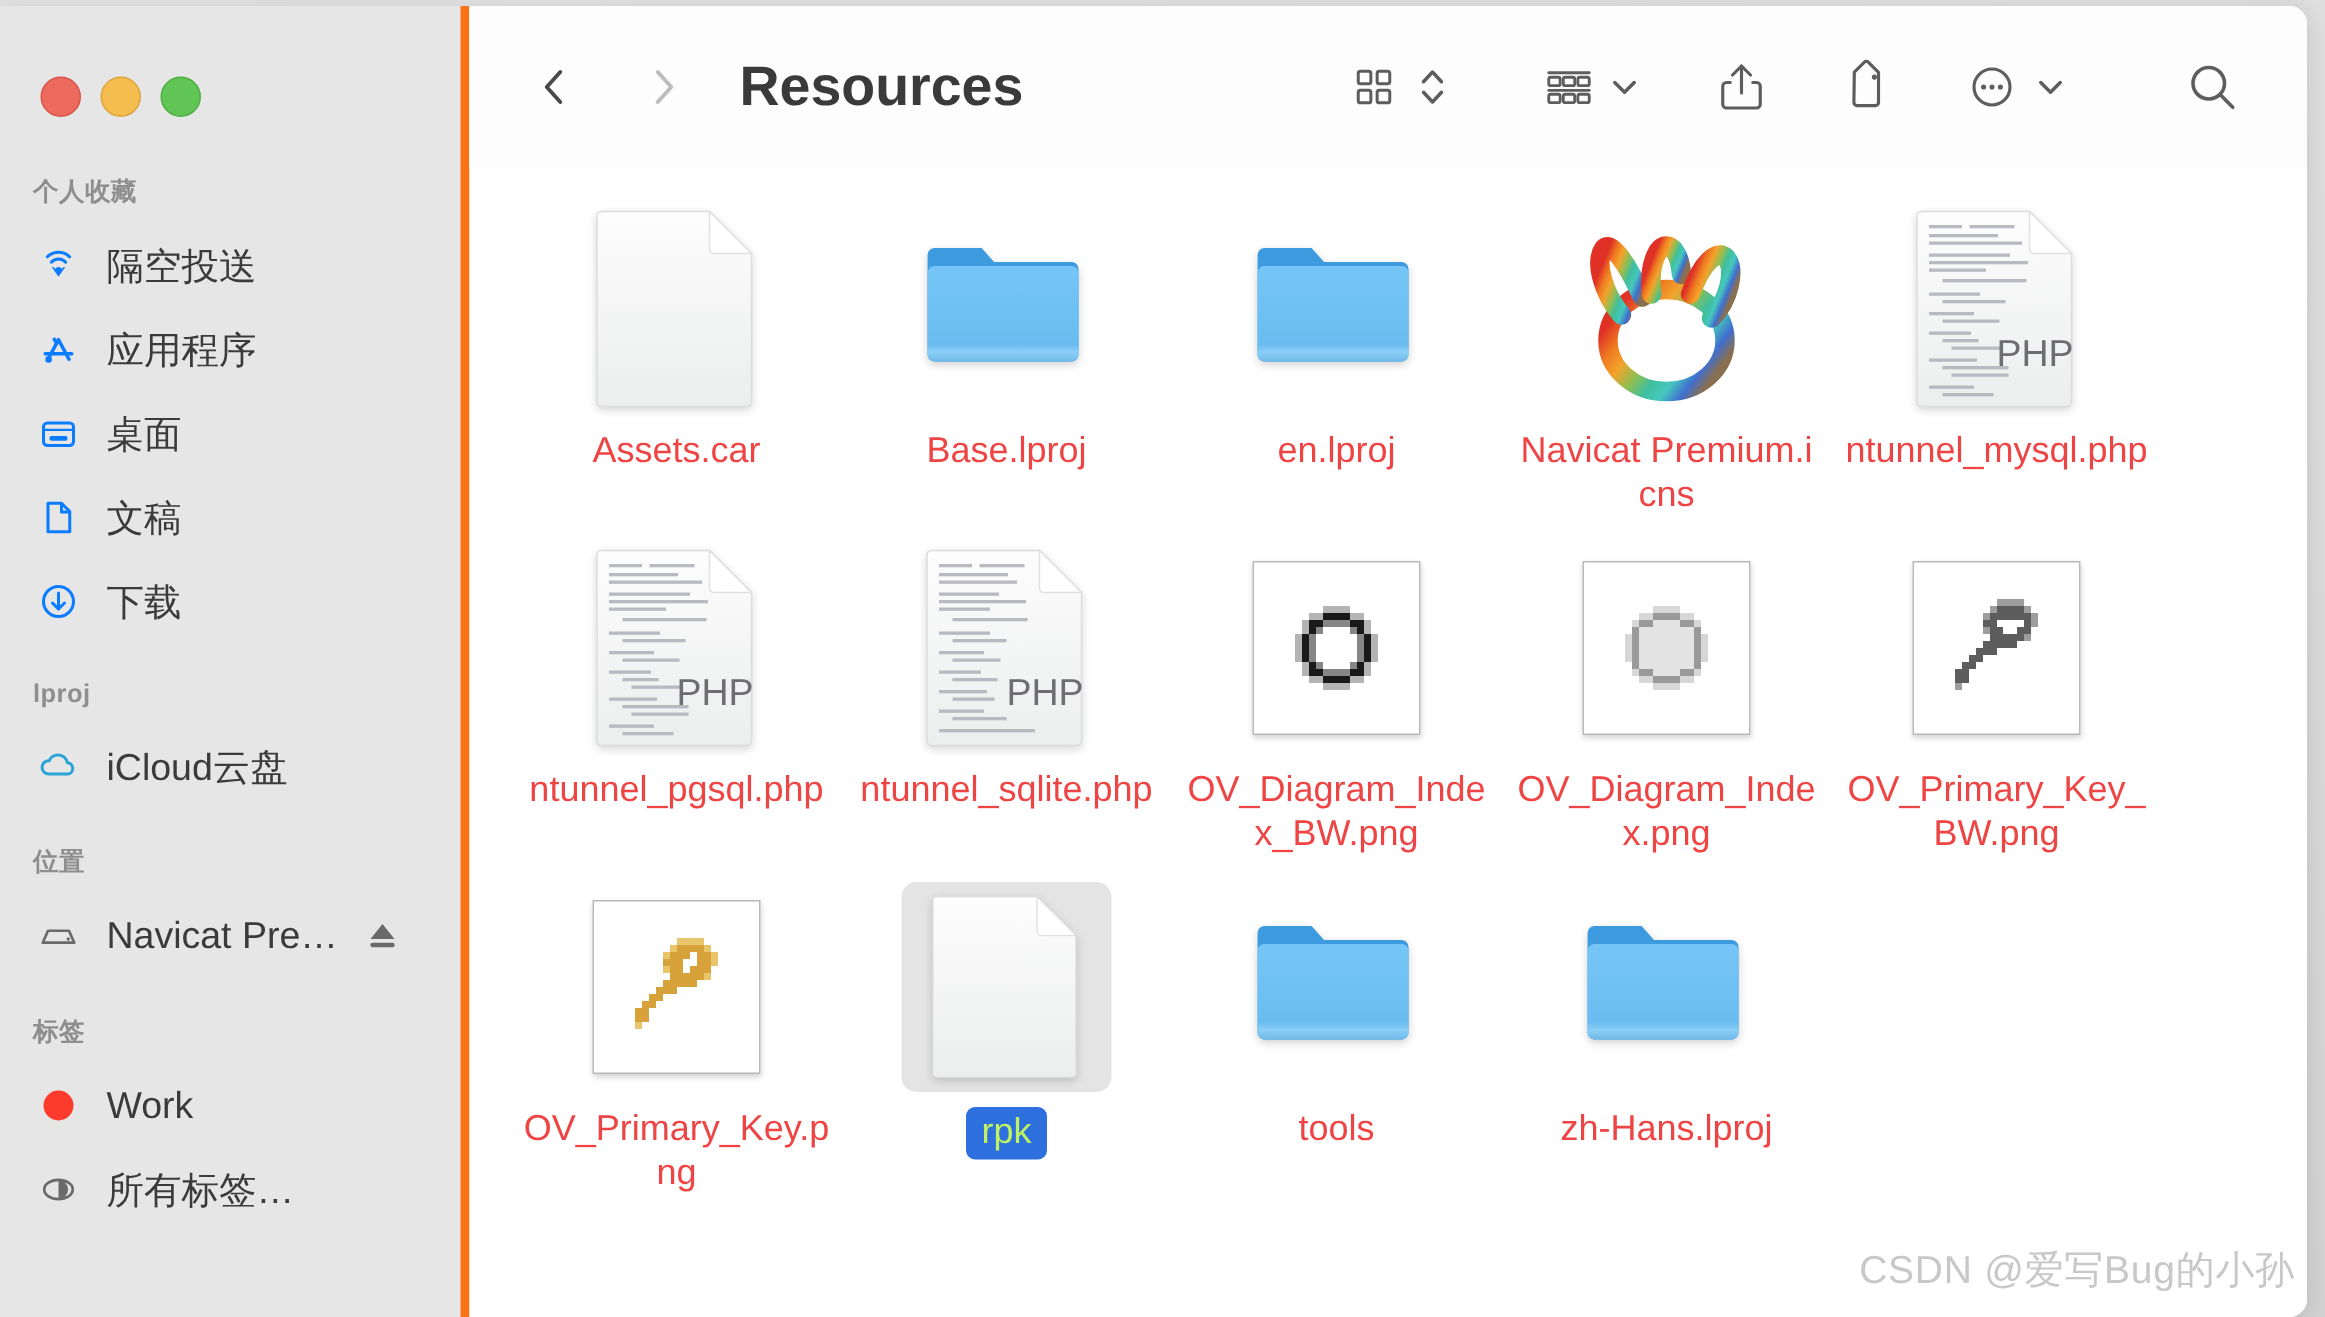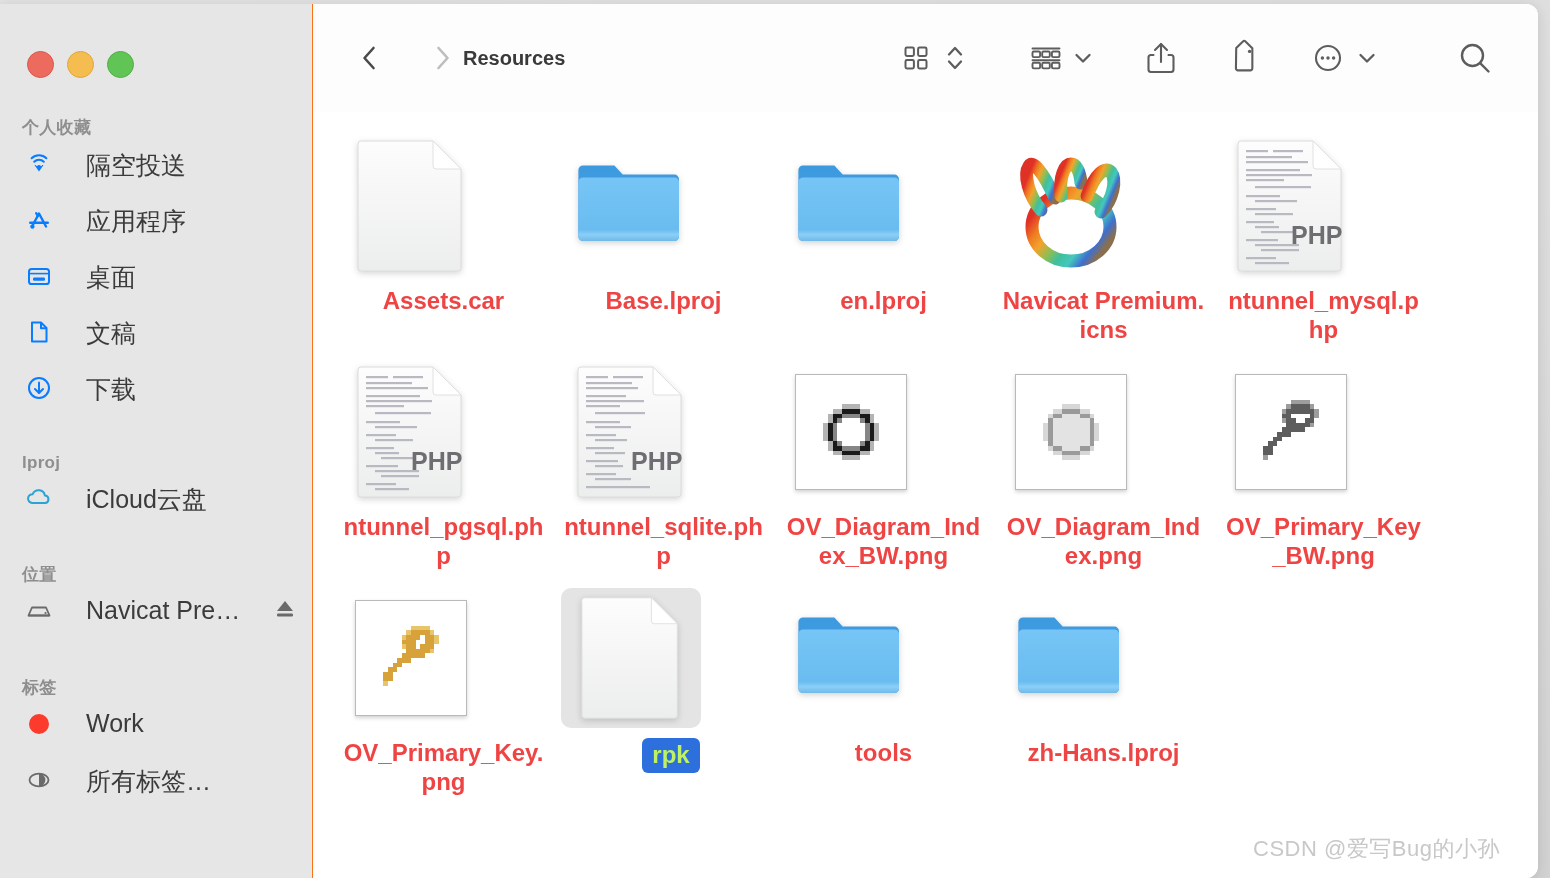--- a/index.html
+++ b/index.html
@@ -26,21 +26,21 @@
     box-shadow: 0 2px 14px rgba(0,0,0,.12);
     display: flex;
     background: #fff;
   }
 
   
   .sidebar {
     width: 313px;
     flex: 0 0 313px;
     background: #e6e6e6;
-    border-right: 1px solid #f97316;
+    border-right: 6px solid #f97316;
     position: relative;
     padding-top: 0;
   }
   .traffic {
     position: absolute;
     top: 47px; left: 27px;
     display: flex; gap: 13px;
   }
   .light { width: 27px; height: 27px; border-radius: 50%; }
   .light.red    { background: #ec6a5e; border: .5px solid #d9554b; }
@@ -52,24 +52,24 @@
     font-size: 17px;
     font-weight: bold;
     color: #8e8e8e;
     padding: 0 0 0 22px;
     margin-bottom: 10px;
     letter-spacing: .3px;
   }
   .sb-group { margin-bottom: 24px; }
   .sb-item {
     display: flex;
-    align-items: flex-start;
+    align-items: center;
     height: 56px;
     padding-left: 24px;
-    gap: 32px;
+    gap: 17px;
     cursor: default;
   }
   .sb-icon {
     width: 30px; height: 30px;
     flex: 0 0 30px;
     display: flex; align-items: center; justify-content: center;
     color: #0a7cff;
   }
   .sb-label {
     font-size: 25px;
@@ -95,23 +95,24 @@
     position: relative;
     background: #fdfdfd;
   }
   .nav-btn {
     width: 42px; height: 42px;
     display: flex; align-items: center; justify-content: center;
     color: #4a4a4a;
   }
   .nav-btn.disabled { color: #bdbdbd; }
   .tb-title {
-    font-size: 20px;
+    font-size: 37px;
     font-weight: bold;
     color: #3a3a3a;
+    margin-left: 30px;
     white-space: nowrap;
   }
   .tb-icons {
     margin-left: auto;
     display: flex;
     align-items: center;
   }
   .tb-btn {
     display: flex; align-items: center; justify-content: center;
     color: #5d5d5d;
@@ -125,22 +126,22 @@
     padding: 18px 24px 0 28px;
     display: grid;
     grid-template-columns: repeat(5, 220px);
     grid-auto-rows: 226px;
     justify-content: start;
     column-gap: 0;
   }
   .cell {
     display: flex;
     flex-direction: column;
+    align-items: center;
     padding-top: 6px;
-    font-weight: bold;
   }
   .thumb {
     width: 140px; height: 140px;
     display: flex; align-items: center; justify-content: center;
     border-radius: 10px;
     position: relative;
   }
   .thumb.selected { background: #e4e4e4; }
   .cell-label {
     margin-top: 10px;
@@ -170,22 +171,22 @@
     width: 112px; height: 116px;
     background: #fff;
     border: 1px solid #b9b9b9;
     display: flex; align-items: center; justify-content: center;
     box-shadow: 0 2px 4px rgba(0,0,0,.18);
   }
   .pixel-canvas { image-rendering: pixelated; display:block; }
 
   .watermark {
     position: absolute;
-    right: 38px; bottom: 14px;
-    font-size: 22px;
+    right: 8px; bottom: 14px;
+    font-size: 26px;
     color: #c8c8c8;
     white-space: nowrap;
     letter-spacing: .5px;
   }
 </style>
 </head>
 <body>
 
 <div id="root">
   <div class="window">

